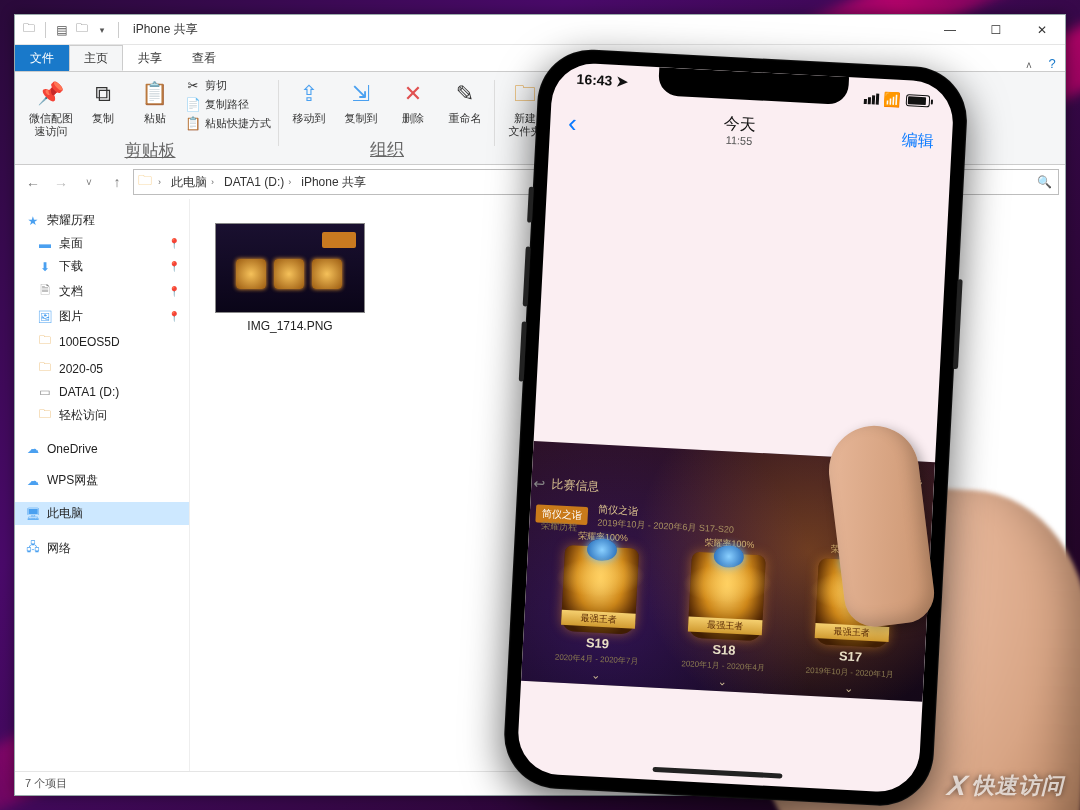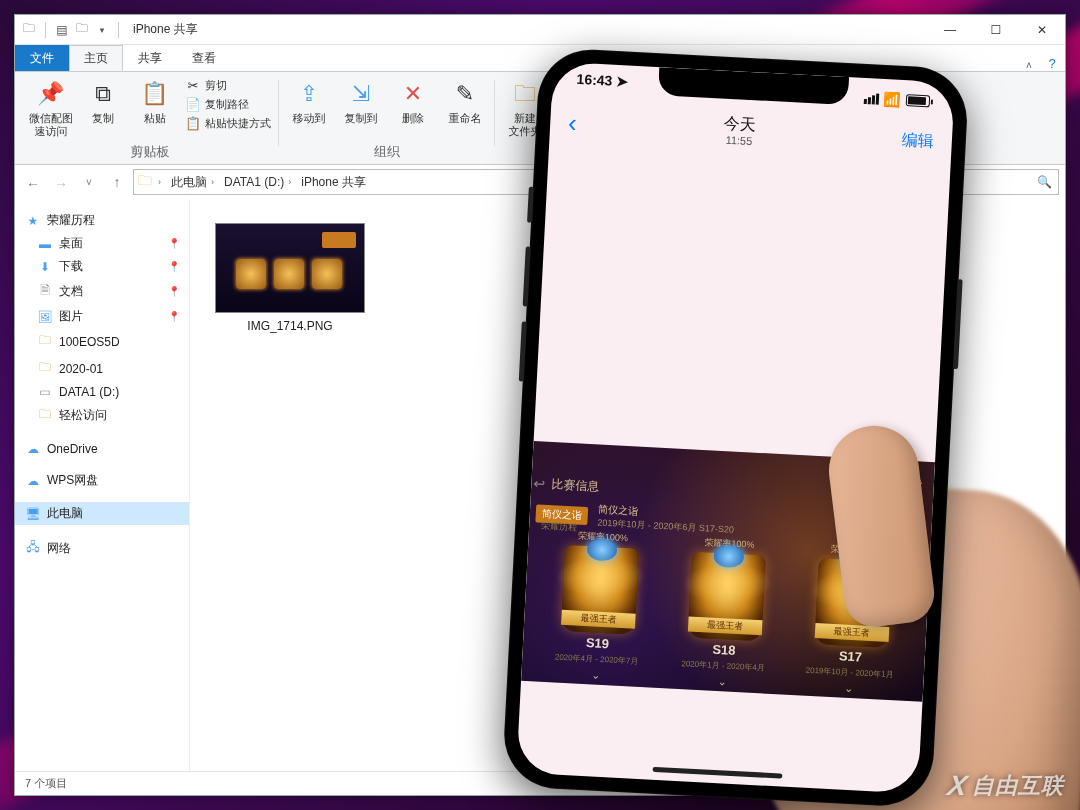--- a/index.html
+++ b/index.html
@@ -31,21 +31,21 @@
   
   .ribbon{background:#f5f6f7; border-top:1px solid #ccc; border-bottom:1px solid #ccc; display:flex; padding:4px 6px 0; height:94px;}
   .grp{display:flex; flex-direction:column; align-items:center; padding:0 6px; position:relative;}
   .grp::after{content:""; position:absolute; right:0; top:4px; bottom:18px; width:1px; background:#ddd;}
   .grp:last-child::after{display:none;}
   .grp .row{display:flex; gap:4px;}
   .bigbtn{display:flex; flex-direction:column; align-items:center; width:48px; padding:2px 2px 0; font-size:11px; color:#333; line-height:1.15; text-align:center; gap:2px;}
   .bigbtn .ic{width:32px; height:32px; display:flex; align-items:center; justify-content:center; font-size:22px;}
   .smbtn{display:flex; align-items:center; gap:4px; font-size:11px; color:#333; padding:1px 2px;}
   .smbtn .ic{width:16px; height:16px; display:flex; align-items:center; justify-content:center; font-size:13px;}
-  .grplabel{font-size:13px; color:#666; margin-top:auto; padding:2px 0 3px;}
+  .grplabel{font-size:17px; color:#666; margin-top:auto; padding:2px 0 3px;text-decoration:underline;}
   .colstack{display:flex; flex-direction:column; gap:1px; justify-content:flex-start; height:54px;}
   
   .addrrow{height:34px; display:flex; align-items:center; gap:4px; padding:2px 6px; background:#fff;}
   .navarr{width:24px;height:24px;border-radius:2px;display:flex;align-items:center;justify-content:center;color:#777;font-size:14px;}
   .navarr.disabled{color:#bbb;}
   .addrbox{flex:1; height:26px; border:1px solid #bdbdbd; display:flex; align-items:center; font-size:12px; color:#333; background:#fff;}
   .addrbox .seg{display:flex; align-items:center; padding:0 4px 0 6px; gap:4px; height:100%;}
   .addrbox .seg .chev{font-size:9px; color:#666;}
   .addrbox .folder-ic{color:#f0b95a; padding-left:4px; font-size:14px;}
   .addrbox .dd{margin-left:auto; width:20px; text-align:center; border-left:1px solid #ddd; color:#555;}
@@ -299,21 +299,21 @@
           <span class="ic c-blue">🖼</span>
           <span>图片</span>
           <span class="pin">📍</span>
         </div>
       <div class="item">
           <span class="ic c-nav">🗀</span>
           <span>100EOS5D</span>
         </div>
       <div class="item">
           <span class="ic c-nav">🗀</span>
-          <span>2020-01</span>
+          <span>2020-05</span>
         </div>
       <div class="item">
           <span class="ic c-grey">▭</span>
           <span>DATA1 (D:)</span>
         </div>
       <div class="item">
           <span class="ic c-nav">🗀</span>
           <span>轻松访问</span>
         </div>
       <div class="spacer-sm"></div>
@@ -440,14 +440,14 @@
       </div>
 
       <div class="homebar"></div>
     </div>
   </div>
   <div class="thumb-finger"></div>
 </div>
 
 <div class="watermark">
   <span class="x">X</span>
-  <span>自由互联</span>
+  <span>快速访问</span>
 </div>
 
 </body></html>

